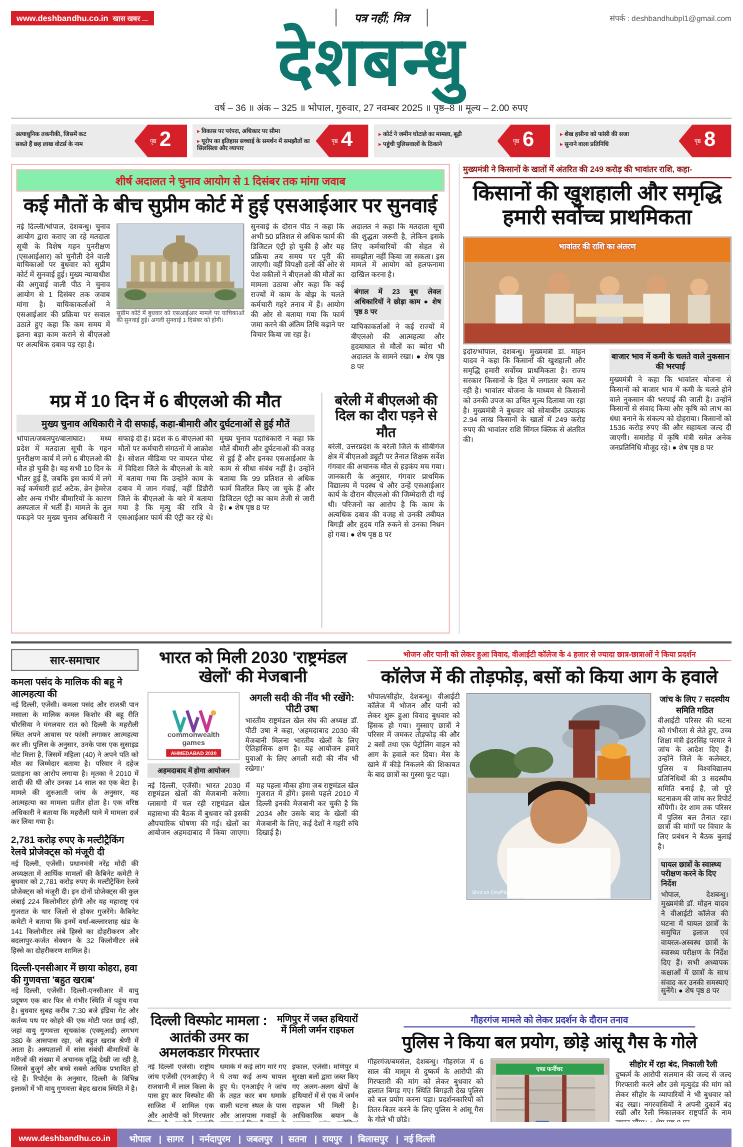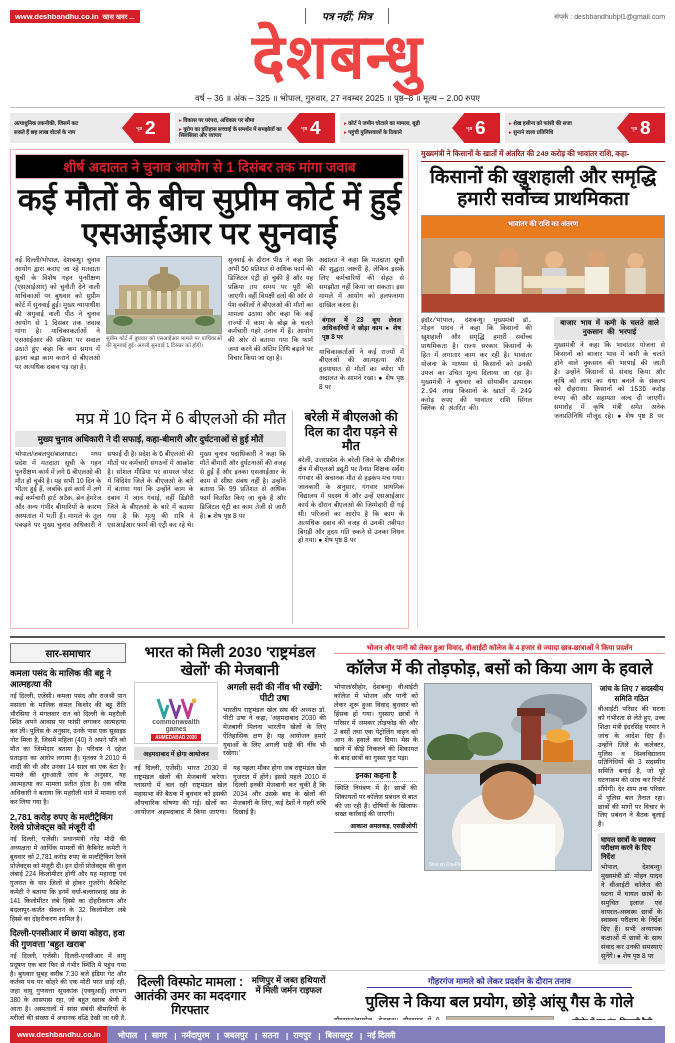--- a/index.html
+++ b/index.html
@@ -7,57 +7,57 @@
   .page{padding:8px 10px 0;box-sizing:border-box;width:675px;height:1043px;display:flex;flex-direction:column;}
 
   
   .topbar{display:flex;justify-content:space-between;align-items:center;}
   .site{background:#d5202a;color:#fff;font-weight:bold;font-size:7.5px;padding:2px 5px;display:flex;gap:4px;align-items:center;}
   .site .suffix{font-size:6.5px;color:#ffe9e9;}
   .tagline{font-size:10.5px;font-weight:bold;font-style:italic;border-left:1.5px solid #666;border-right:1.5px solid #666;padding:1px 16px;}
   .contact{font-size:7px;color:#555;}
 
   
-  .masthead{text-align:center;font-weight:800;font-size:62px;line-height:1.05;letter-spacing:1px;color:#ef4444;}
+  .masthead{text-align:center;font-weight:800;font-size:62px;line-height:1.05;letter-spacing:1px;color:#0f766e;}
   .dateline{text-align:center;font-size:8.5px;color:#222;padding:3px 0 4px;border-bottom:1px solid #bbb;}
 
   
   .teasers{display:flex;gap:5px;margin:5px 0 6px;}
   .teaser{flex:1;background:#ebebeb;display:flex;min-height:30px;}
   .t-text{flex:1;display:flex;flex-direction:column;justify-content:center;gap:2px;padding:2px 4px;font-size:5.4px;font-weight:bold;color:#222;line-height:1.25;}
   .t-line.bul::before{content:"▸ ";color:#d5202a;}
   .t-page{width:48px;background:#d5202a;clip-path:polygon(0 50%,26% 0,100% 0,100% 100%,26% 100%);color:#fff;display:flex;align-items:center;justify-content:center;gap:3px;}
   .t-page .lbl{font-size:5px;}
   .t-page .num{font-size:19px;font-weight:800;}
 
   
   .top-grid{display:grid;grid-template-columns:1fr 248px;gap:8px;}
   .lead-block{border:1px solid #f0b9b9;padding:4px;}
-  .lead-kicker{background:#000000;border:1px solid #f0b9b9;color:#d5202a;font-weight:bold;font-size:14px;text-align:center;padding:2px;}
-  .lead-headline{font-size:31px;font-weight:800;text-align:center;line-height:1.1;padding:4px 2px 5px;}
+  .lead-kicker{background:#86efac;border:1px solid #f0b9b9;color:#d5202a;font-weight:bold;font-size:10px;text-align:center;padding:2px;}
+  .lead-headline{font-size:18px;font-weight:800;text-align:center;line-height:1.1;padding:4px 2px 5px;}
   .lead-cols{display:flex;gap:6px;font-size:6.6px;line-height:1.35;text-align:justify;height:148px;overflow:hidden;}
   .lead-col{flex:1;}
   .photo-col{width:116px;flex:none;}
   .photo-frame{position:relative;border:1px solid #999;}
   .caption{font-size:5.4px;color:#444;line-height:1.25;margin-top:1px;}
   .inset{background:#e8e8e8;padding:3px;font-size:6.4px;font-weight:bold;margin-top:3px;}
 
   .blo-grid{display:grid;grid-template-columns:1fr 112px;gap:6px;margin-top:6px;}
-  .blo-headline{font-size:16px;font-weight:400;text-align:right;line-height:1.1;}
+  .blo-headline{font-size:16px;font-weight:700;text-align:center;line-height:1.1;}
   .blo-subhead{background:#e6e6e6;font-size:8.6px;font-weight:bold;text-align:center;padding:2px;margin:3px 0;}
   .blo-body{column-count:3;column-gap:6px;font-size:6.6px;line-height:1.35;text-align:justify;height:140px;overflow:hidden;}
   .bareli{border-left:1px solid #ccc;padding-left:5px;}
   .bareli-headline{font-size:12.5px;font-weight:800;text-align:center;line-height:1.15;margin-bottom:3px;}
   .bareli-body{font-size:6.6px;line-height:1.35;text-align:justify;height:168px;overflow:hidden;}
 
   .cm-block{border-left:1px solid #ddd;padding-left:3px;}
   .cm-kicker{color:#8e1717;font-weight:bold;font-size:7.4px;border-bottom:1px solid #8e1717;padding-bottom:2px;line-height:1.3;}
   .cm-headline{font-size:19px;font-weight:800;text-align:center;line-height:1.18;padding:4px 0;}
   .banner-overlay{position:absolute;top:3px;left:0;right:0;text-align:center;color:#fff;font-weight:bold;font-size:7px;text-shadow:0 0 2px #a35;}
-  .cm-cols{display:flex;gap:22px;font-size:6.6px;line-height:1.35;text-align:justify;margin-top:4px;height:196px;overflow:hidden;font-family:Liberation Mono, monospace;}
+  .cm-cols{display:flex;gap:22px;font-size:6.6px;line-height:1.35;text-align:justify;margin-top:4px;height:196px;overflow:hidden;}
   .cm-col{flex:1;}
   .cm-sub2{background:#e6e6e6;font-weight:bold;font-size:7.2px;padding:2px;text-align:center;margin-bottom:2px;}
 
   
   .bottom-area{display:grid;grid-template-columns:116px 1fr;gap:8px;border-top:2px solid #555;margin-top:7px;padding-top:5px;flex:1;overflow:hidden;}
   .rail-title{border:1px solid #777;background:#f3f3f3;font-weight:bold;font-size:10px;text-align:center;padding:2px;margin-bottom:4px;}
   .rail-story h4{margin:5px 0 2px;font-size:8.6px;line-height:1.25;font-weight:800;}
   .rail-story p{margin:0;font-size:6.4px;line-height:1.38;text-align:justify;}
 
   .mid-row{display:grid;grid-template-columns:192px 1fr;gap:8px;}
@@ -291,25 +291,20 @@
           </div>
           <div class="cwg-col2">नई दिल्ली, एजेंसी। भारत 2030 में राष्ट्रमंडल खेलों की मेजबानी करेगा। ग्लासगो में चल रही राष्ट्रमंडल खेल महासभा की बैठक में बुधवार को इसकी औपचारिक घोषणा की गई। खेलों का आयोजन अहमदाबाद में किया जाएगा। यह पहला मौका होगा जब राष्ट्रमंडल खेल गुजरात में होंगे। इससे पहले 2010 में दिल्ली इनकी मेजबानी कर चुकी है कि 2034 और उसके बाद के खेलों की मेजबानी के लिए, कई देशों ने गहरी रुचि दिखाई है।</div>
         </div>
 
         <div>
           <div class="college-kicker">भोजन और पानी को लेकर हुआ विवाद, वीआईटी कॉलेज के 4 हजार से ज्यादा छात्र-छात्राओं ने किया प्रदर्शन</div>
           <div class="college-headline">कॉलेज में की तोड़फोड़, बसों को किया आग के हवाले</div>
           <div class="college-grid">
             <div>
               <div class="small-body">भोपाल/सीहोर, देशबन्धु। वीआईटी कॉलेज में भोजन और पानी को लेकर शुरू हुआ विवाद बुधवार को हिंसक हो गया। गुस्साए छात्रों ने परिसर में जमकर तोड़फोड़ की और 2 बसों तथा एक पेट्रोलिंग वाहन को आग के हवाले कर दिया। मेस के खाने में कीड़े निकलने की शिकायत के बाद छात्रों का गुस्सा फूट पड़ा।</div>
-              <div class="quote-box">
-                <div class="quote-title">इनका कहना है</div>
-                <div class="small-body">स्थिति नियंत्रण में है। छात्रों की शिकायतों पर कॉलेज प्रबंधन से बात की जा रही है। दोषियों के खिलाफ सख्त कार्रवाई की जाएगी।</div>
-                <div class="quote-sign">आकाश अमलकड़, एसडीओपी</div>
-              </div>
             </div>
             <div>
               <div class="photo-frame">
                 <svg width="166" height="186" viewBox="0 0 166 186">
                   <rect width="166" height="186" fill="#c2cfd8"></rect>
                   <ellipse cx="128" cy="26" rx="34" ry="16" fill="#8f9aa2"></ellipse>
                   <ellipse cx="112" cy="40" rx="26" ry="12" fill="#aab4ba"></ellipse>
                   <rect x="96" y="30" width="20" height="70" fill="#8a3b2e"></rect>
                   <rect x="92" y="24" width="28" height="8" fill="#6e2d22"></rect>
                   <ellipse cx="26" cy="66" rx="24" ry="16" fill="#4c6b3c"></ellipse>
@@ -333,21 +328,21 @@
                 <div class="small-body">भोपाल, देशबन्धु। मुख्यमंत्री डॉ. मोहन यादव ने वीआईटी कॉलेज की घटना में घायल छात्रों के समुचित इलाज एवं वायरल-अस्वस्थ छात्रों के स्वास्थ्य परीक्षण के निर्देश दिए हैं। सभी अध्यापक कक्षाओं में छात्रों के साथ संवाद कर उनकी समस्याएं सुनेंगे। ● शेष पृष्ठ 8 पर</div>
               </div>
             </div>
           </div>
         </div>
       </div>
 
       <div class="low-row">
         <div>
           <div class="blast-heads">
-            <div class="blast-headline">दिल्ली विस्फोट मामला : आतंकी उमर का मददगार गिरफ्तार</div>
+            <div class="blast-headline">दिल्ली विस्फोट मामला : आतंकी उमर का अमलकडार गिरफ्तार</div>
             <div class="blast-side">मणिपुर में जब्त हथियारों में मिली जर्मन राइफल</div>
           </div>
           <div class="blast-cols">
             <div>
               <span>नई दिल्ली एजेंसी। राष्ट्रीय जांच एजेंसी (एनआईए) ने राजधानी में लाल किला के पास हुए कार विस्फोट की साजिश में शामिल एक और आरोपी को गिरफ्तार किया है। आरोपी आतंकी उमर का करीबी बताया जा रहा है।</span>
               
             </div>
             <div>धमाके में कई लोग मारे गए थे तथा कई अन्य घायल हुए थे। एनआईए ने जांच के तहत कार बम धमाके वाली घटना स्थल के पास और आसपास गवाहों के बयान दर्ज किए हैं। उमर के नेटवर्क से जुड़े कई संदिग्धों से पूछताछ जारी है।</div>
             <div>इंफाल, एजेंसी। मणिपुर में सुरक्षा बलों द्वारा जब्त किए गए अलग-अलग खेपों के हथियारों में से एक में जर्मन राइफल भी मिली है। आधिकारिक बयान के अनुसार, जांच एजेंसियां इनके स्रोत का पता लगा रही हैं।</div>
           </div>

